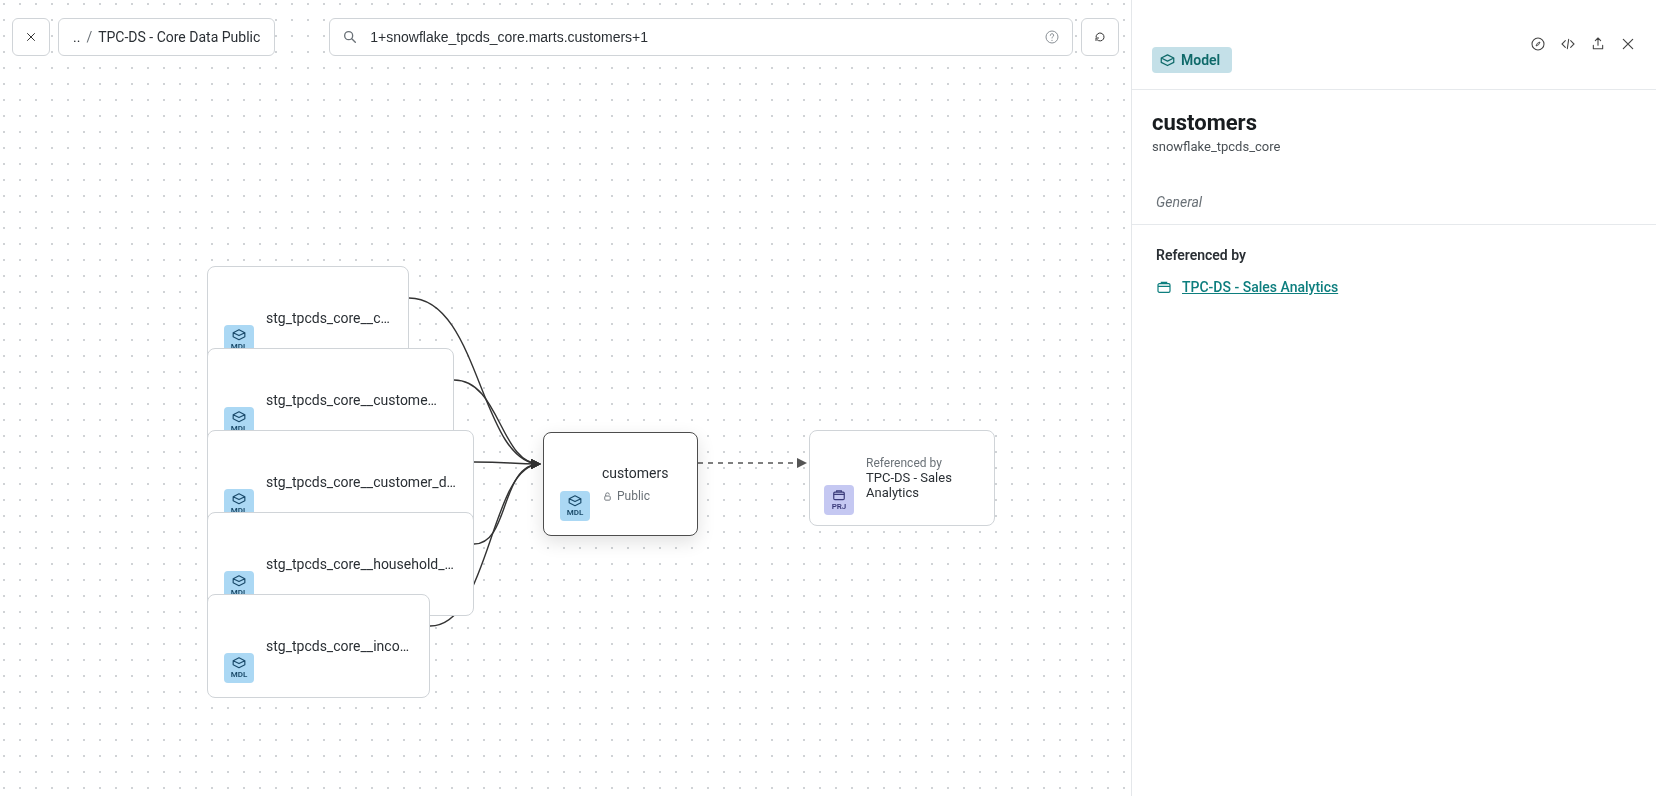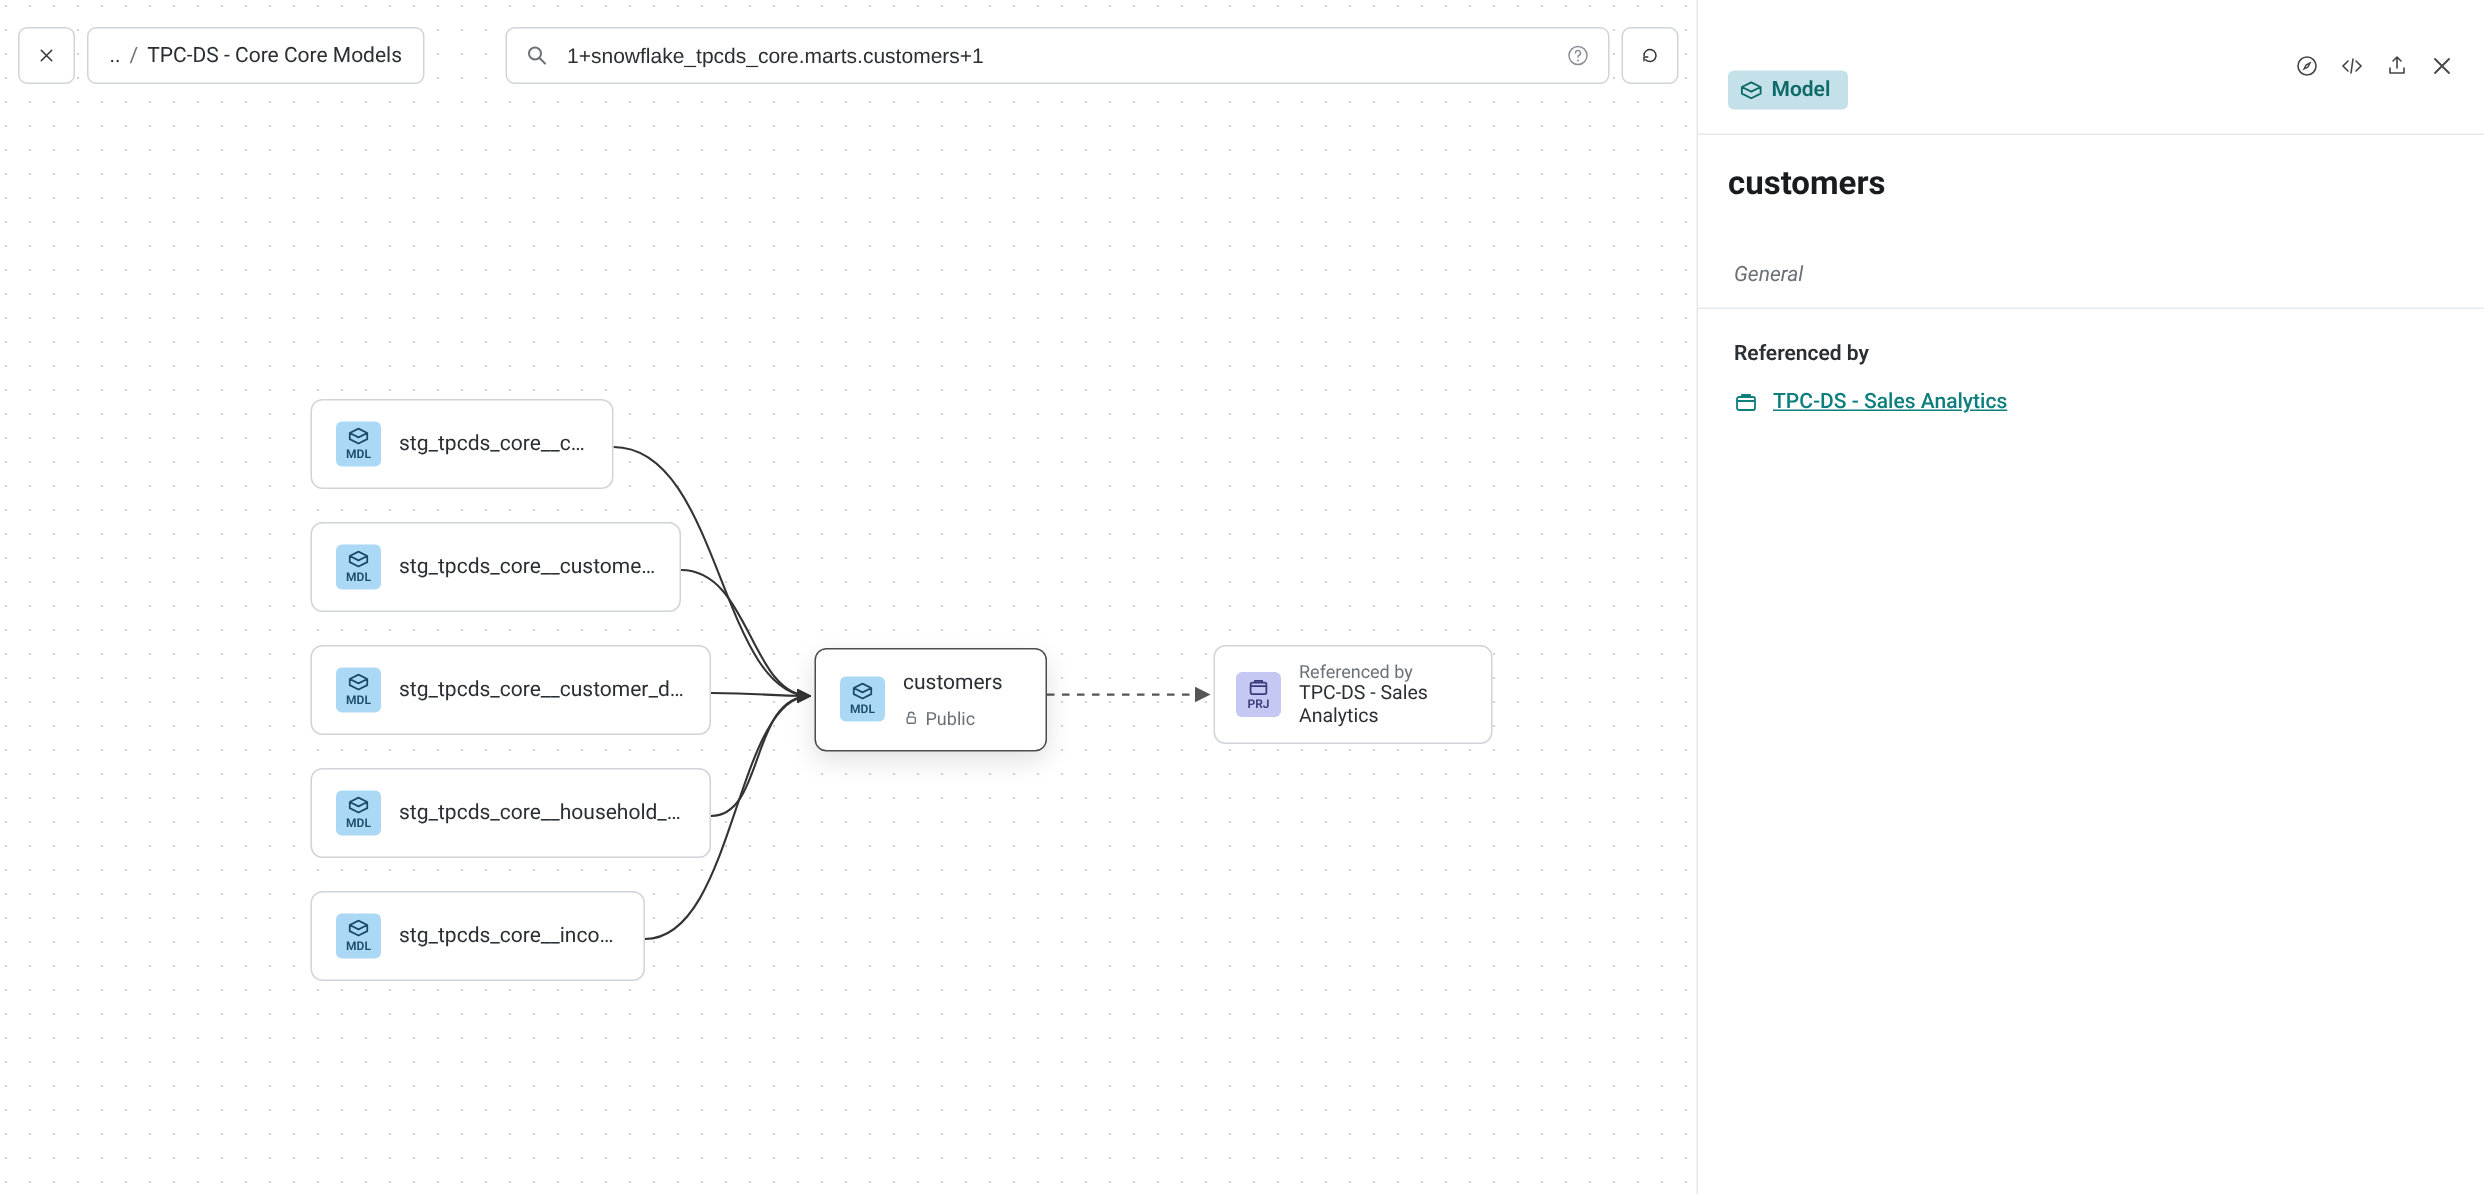--- a/index.html
+++ b/index.html
@@ -52,21 +52,21 @@
   
   .node {
     position:absolute; display:flex; align-items:center; gap:12px;
     background:#fff; border:1px solid var(--border); border-radius:8px;
     padding:14px 16px;
     box-shadow:0 0 0 rgba(0,0,0,0);
   }
   .node .badge {
     width:30px; height:30px; border-radius:4px; display:flex;
     flex-direction:column; align-items:center; justify-content:center;
-    font-size:8px; font-weight:600; gap:1px; flex:none;
+    font-size:8px; font-weight:600; gap:1px; flex:none;margin-top:44px;
   }
   .badge.mdl { background:var(--model-icon-bg); color:#1a4a6a;}
   .badge.prj { background:var(--prj-icon-bg); color:#3a3a7a;}
   .node .label { white-space:nowrap; overflow:hidden; text-overflow:ellipsis; }
   .node.center {
     border-color:#4d4d4d;
     box-shadow:0 6px 18px rgba(0,0,0,0.12);
   }
   .node.center .title-line { line-height:1.2; }
   .node .sub { font-size:12px; color:var(--text-muted); display:flex; align-items:center; gap:4px; margin-top:8px;}
@@ -113,21 +113,21 @@
 
   <div class="topbar">
     <div class="icon-btn">
       <svg class="svg-i" viewBox="0 0 24 24">
           <path d="M5 5 L19 19 M19 5 L5 19" stroke="#333" stroke-width="2" fill="none" stroke-linecap="round"></path>
         </svg>
     </div>
     <div class="crumbs">
       <span>..</span>
       <span class="sep">/</span>
-      <span>TPC-DS - Core Core Models</span>
+      <span>TPC-DS - Core Data Public</span>
     </div>
     <div class="search">
       <svg class="svg-i" viewBox="0 0 24 24">
           <circle cx="10" cy="10" r="6" stroke="#6a7177" stroke-width="2" fill="none"></circle>
           <path d="M15 15 L20 20" stroke="#6a7177" stroke-width="2" stroke-linecap="round"></path>
         </svg>
       <input type="text" value="1+snowflake_tpcds_core.marts.customers+1" style="">
       <span class="help-icn">
         <svg class="svg-i" viewBox="0 0 24 24">
             <circle cx="12" cy="12" r="9" stroke="#8a9096" stroke-width="1.5" fill="none"></circle>
@@ -277,20 +277,21 @@
         <svg class="svg-i" viewBox="0 0 24 24">
             <path d="M5 5 L19 19 M19 5 L5 19" stroke="#444" stroke-width="1.8" fill="none" stroke-linecap="round"></path>
           </svg>
       </span>
     </div>
   </div>
   <hr>
 
   <div class="titleblock">
     <h1>customers</h1>
+    <div class="proj">snowflake_tpcds_core</div>
   </div>
 
   <div class="tabs">
     <div class="tab">
       <span>General</span>
     </div>
   </div>
 
   <div class="section">
     <h3>Referenced by</h3>

